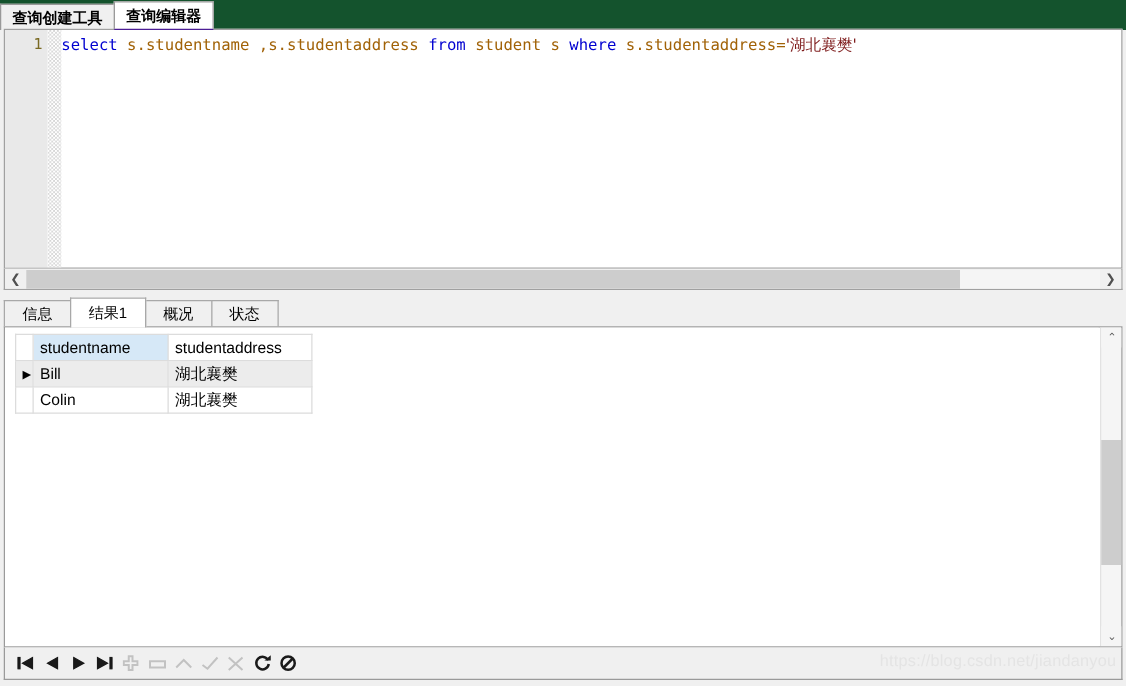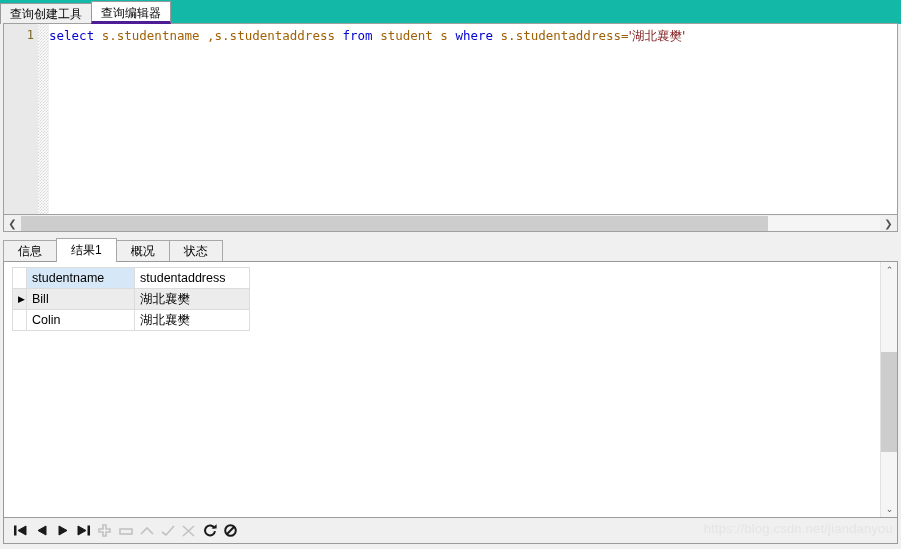--- a/index.html
+++ b/index.html
@@ -16,23 +16,24 @@
     overflow: hidden;
     position: relative;
     background: #f0f0f0;
   }
 
   
   #top-tabs {
     position: absolute;
     left: 0; top: 0;
     width: 901px; height: 24px;
-    background: #14b8a6;
+    background: #14532d;
     display: flex;
     align-items: flex-end;
+    font-weight: bold;
   }
   .toptab {
     height: 21px;
     line-height: 21px;
     padding: 0 9px;
     font-size: 12px;
     border: 1px solid #9a9a9a;
     border-bottom: none;
     background: #f0f0f0;
     color: #000;
@@ -40,21 +41,21 @@
     box-sizing: border-box;
     white-space: nowrap;
     cursor: default;
   }
   .toptab.active {
     background: #ffffff;
     height: 23px;
     line-height: 22px;
     position: relative;
     z-index: 3;
-    border-bottom: 3px solid #4c1d95;
+    border-bottom: 1px solid #4c1d95;
     margin-top: 36px;
   }
 
   
   #editor-pane {
     position: absolute;
     left: 3px; top: 23px;
     width: 895px; height: 192px;
     background: #ffffff;
     border: 1px solid #a0a0a0;

